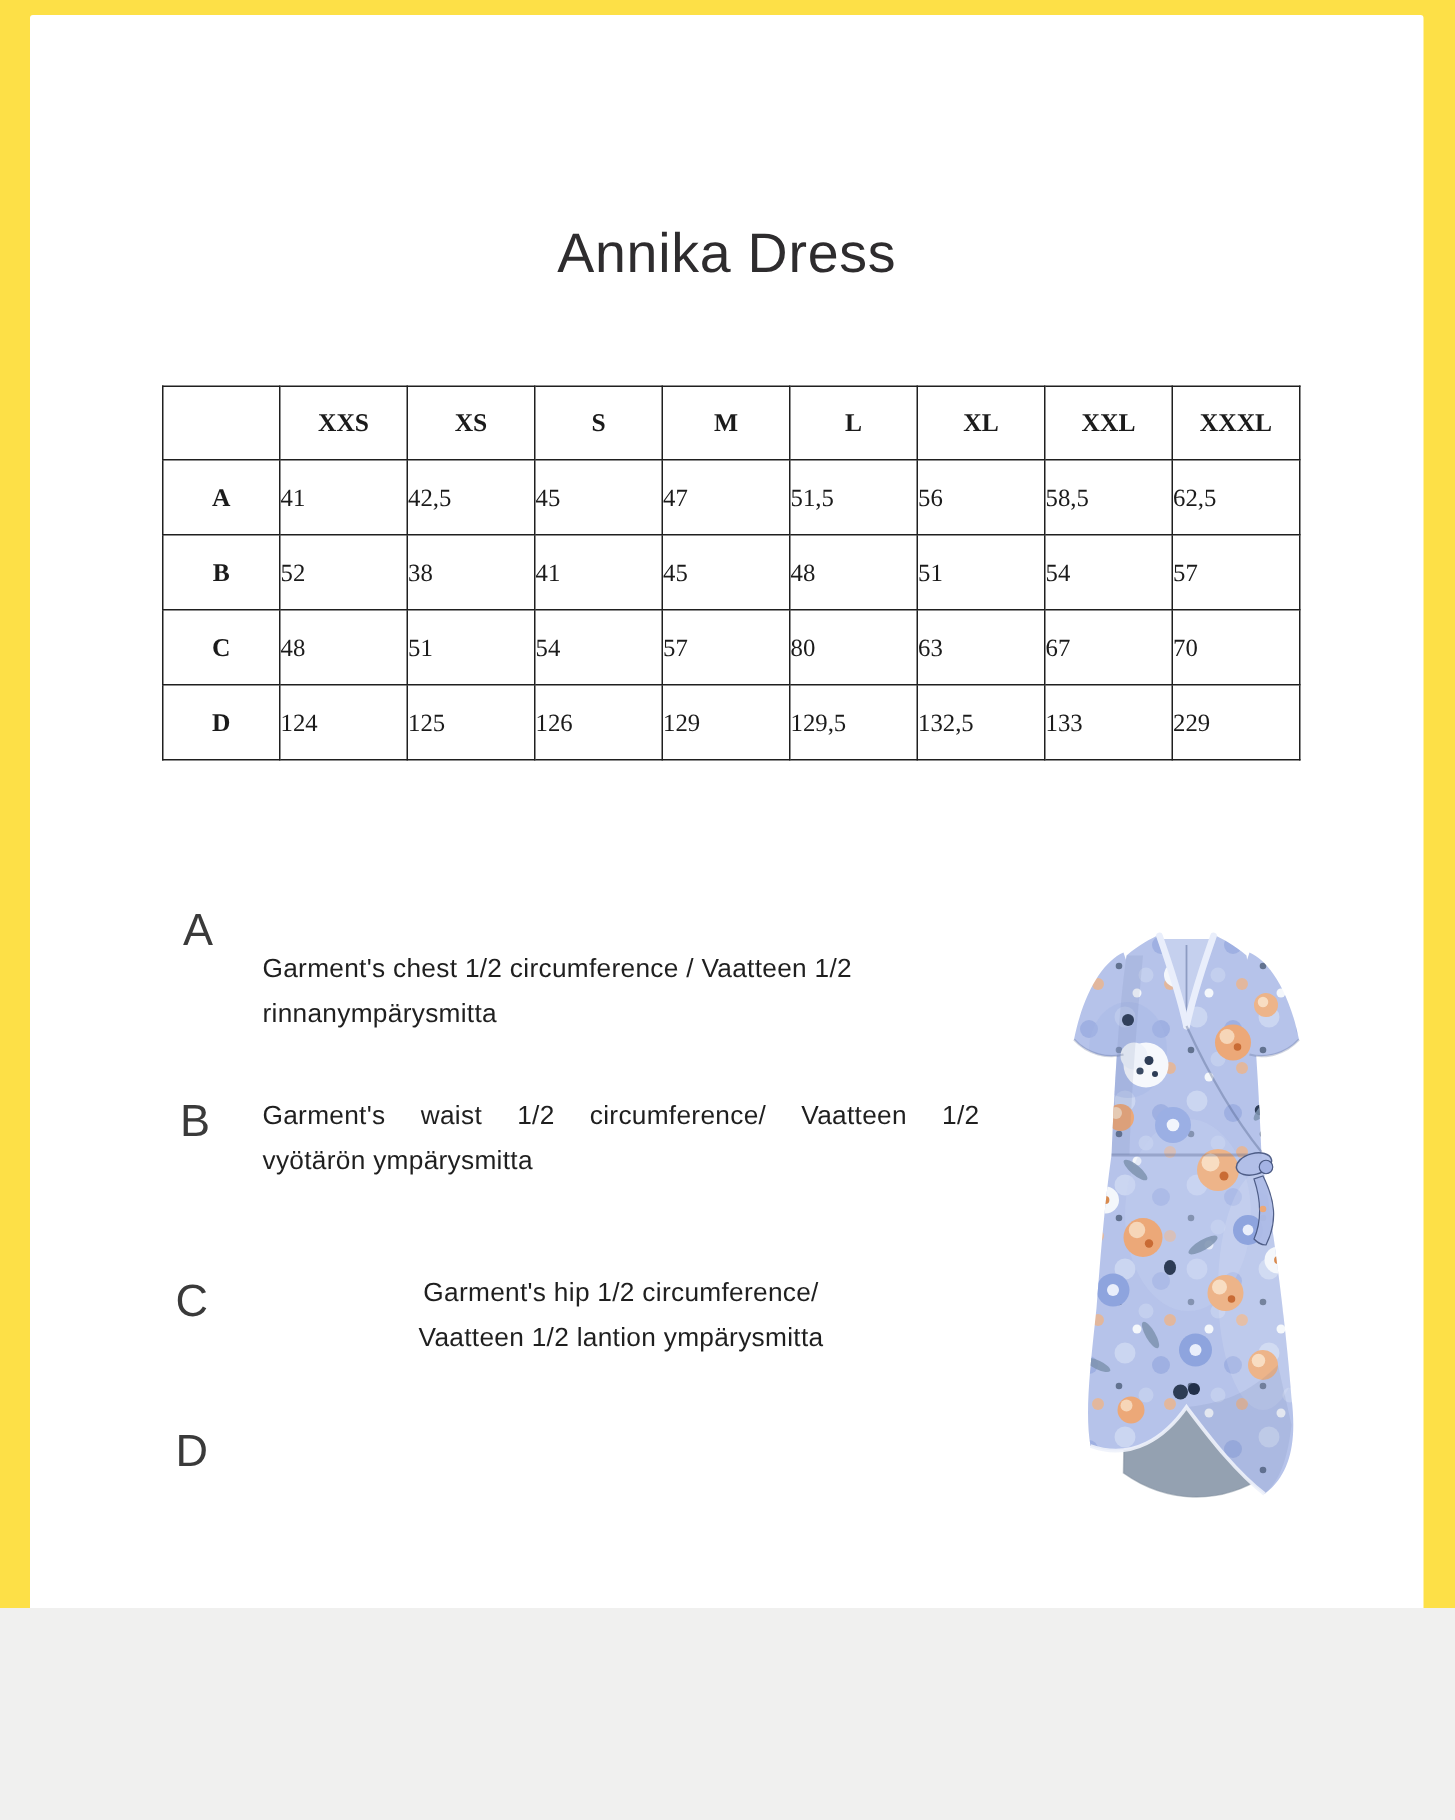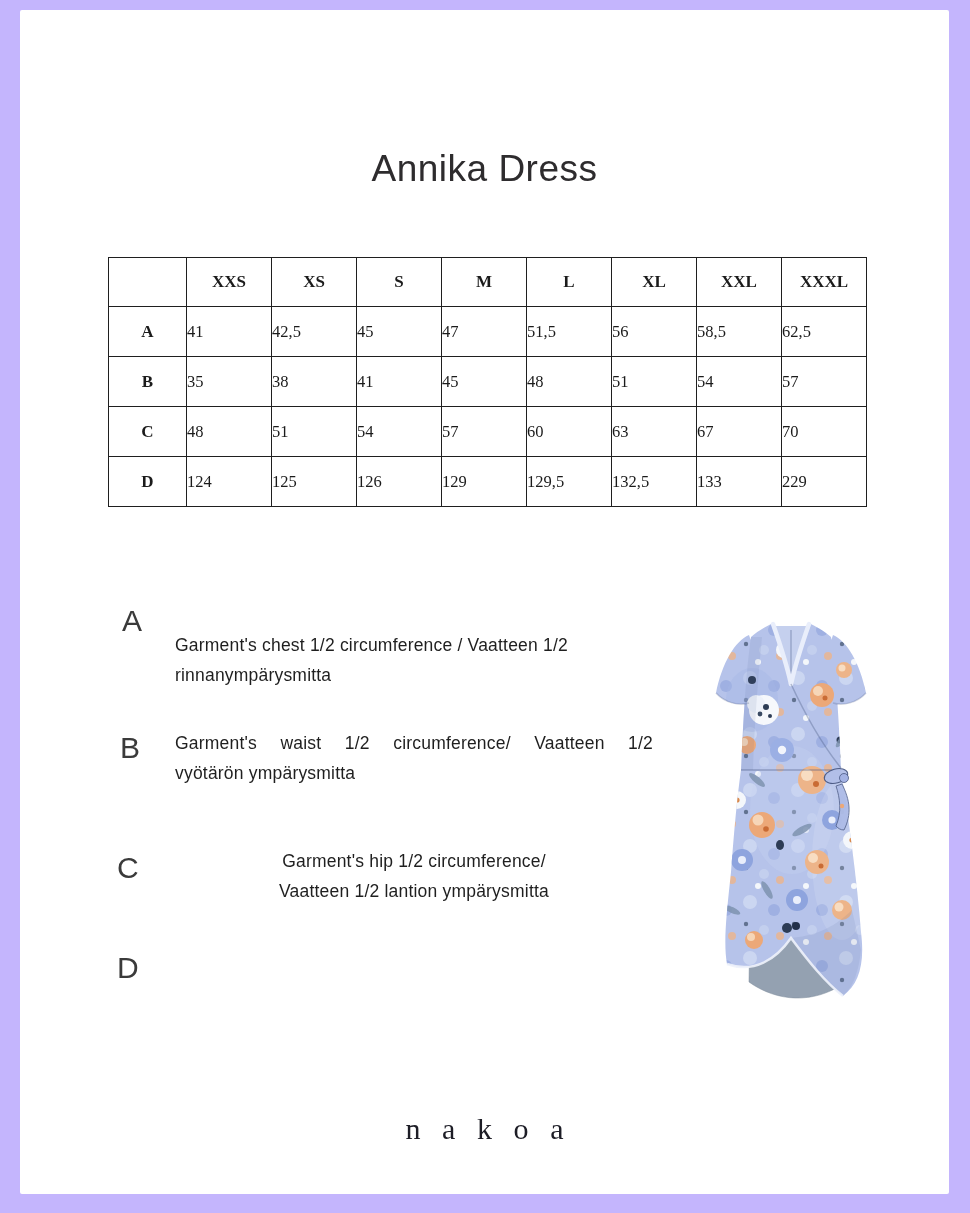--- a/index.html
+++ b/index.html
@@ -1,18 +1,18 @@
 <!DOCTYPE html>
 <html><head>
 <meta charset="utf-8">
 <style>
   html,body { margin:0; padding:0; background:#f0f0ef; }
   .stage {
-    position:relative; width:970px; height:1213px;
-    background:#c4b5fd; overflow:hidden;
+    position:relative; width:970px; height:1072px;
+    background:#fde047; overflow:hidden;
     font-family:"Liberation Sans", sans-serif;
   }
   .card {
     position:absolute; left:20px; top:10px; width:929px; height:1184px;
     background:#ffffff; border-radius:2px;
   }
   .title {
     position:absolute; left:20px; top:123px; width:929px;
     text-align:center; font-size:37px; font-weight:400;
     letter-spacing:0.5px; color:#2e2c2e;
@@ -90,36 +90,36 @@
         <td>42,5</td>
         <td>45</td>
         <td>47</td>
         <td>51,5</td>
         <td>56</td>
         <td>58,5</td>
         <td>62,5</td>
       </tr>
       <tr>
         <th>B</th>
-        <td>35</td>
+        <td>52</td>
         <td>38</td>
         <td>41</td>
         <td>45</td>
         <td>48</td>
         <td>51</td>
         <td>54</td>
         <td>57</td>
       </tr>
       <tr>
         <th>C</th>
         <td>48</td>
         <td>51</td>
         <td>54</td>
         <td>57</td>
-        <td>60</td>
+        <td>80</td>
         <td>63</td>
         <td>67</td>
         <td>70</td>
       </tr>
       <tr>
         <th>D</th>
         <td>124</td>
         <td>125</td>
         <td>126</td>
         <td>129</td>

